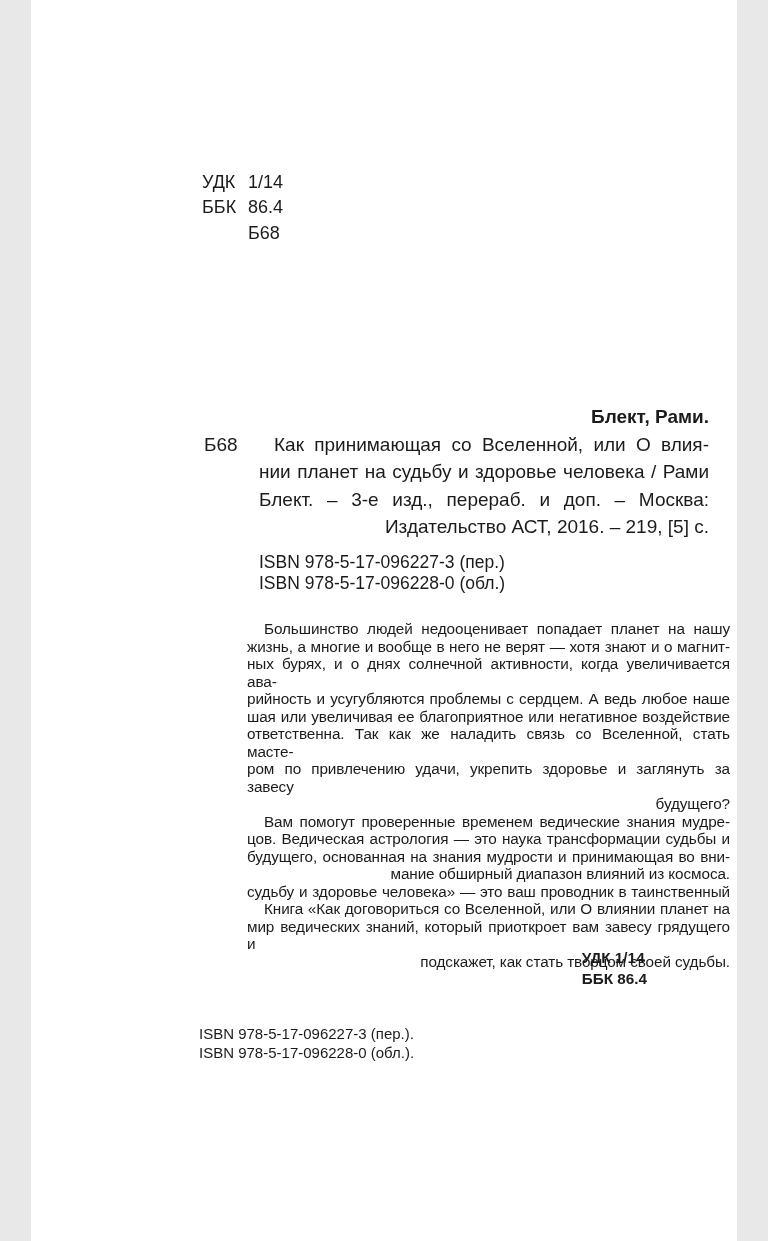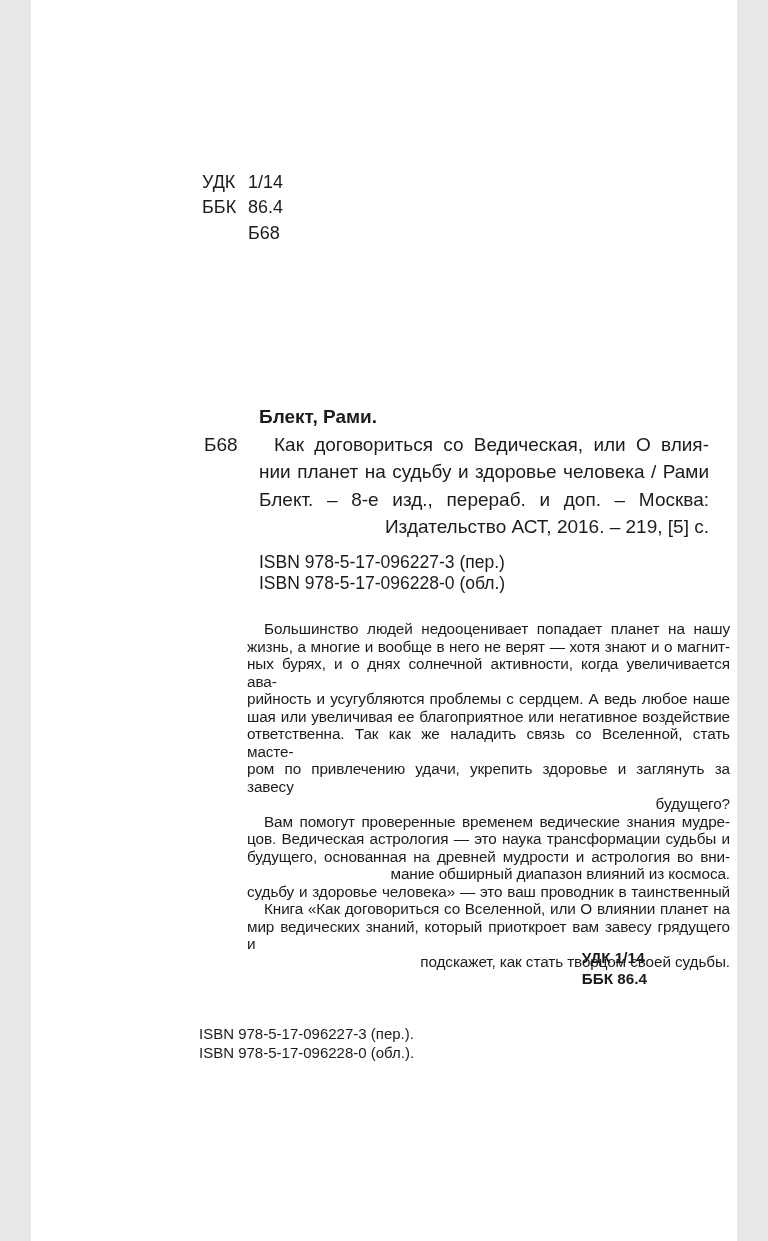--- a/index.html
+++ b/index.html
@@ -16,21 +16,21 @@
   section { position: absolute; }
 
   
   .top-codes { left: 171px; top: 170px; font-size: 18px; line-height: 25.4px; }
   .code-row { display: flex; }
   .code-lbl { display: inline-block; width: 46px; }
   .code-val { display: inline-block; }
 
   
   .bib { left: 173px; top: 403px; width: 505px; font-size: 19px; line-height: 27.5px; }
-  .bib-head { margin-left: 55px; font-weight: bold; }
+  .bib-head { margin-left: 55px; font-weight: bold; text-align: right; }
   .bib-body { position: relative; }
   .bib-code { position: absolute; left: 0; top: 0; }
   .bib-text { margin-left: 55px; }
 
   
   .jl { text-align: justify; text-align-last: justify; white-space: normal; }
   .ll { text-align: right; }
   .ind { padding-left: 15px; }
 
   
@@ -75,23 +75,23 @@
       <span class="code-lbl"></span>
       <span class="code-val">Б68</span>
     </div>
   </section>
 
   <section class="bib">
     <div class="bib-head">Блект, Рами.</div>
     <div class="bib-body">
       <span class="bib-code">Б68</span>
       <div class="bib-text">
-        <div class="jl ind">Как договориться со Ведическая, или О влия-</div>
+        <div class="jl ind">Как принимающая со Вселенной, или О влия-</div>
         <div class="jl">нии планет на судьбу и здоровье человека / Рами</div>
-        <div class="jl">Блект. – 8-е изд., перераб. и доп. – Москва:</div>
+        <div class="jl">Блект. – 3-е изд., перераб. и доп. – Москва:</div>
         <div class="ll">Издательство АСТ, 2016. – 219, [5] с.</div>
       </div>
     </div>
   </section>
 
   <section class="isbn-top">
     <div>ISBN 978-5-17-096227-3 (пер.)</div>
     <div>ISBN 978-5-17-096228-0 (обл.)</div>
   </section>
 
@@ -99,21 +99,21 @@
     <div class="jl ind">Большинство людей недооценивает попадает планет на нашу</div>
     <div class="jl">жизнь, а многие и вообще в него не верят — хотя знают и о магнит-</div>
     <div class="jl">ных бурях, и о днях солнечной активности, когда увеличивается ава-</div>
     <div class="jl">рийность и усугубляются проблемы с сердцем. А ведь любое наше</div>
     <div class="jl">шая или увеличивая ее благоприятное или негативное воздействие</div>
     <div class="jl">ответственна. Так как же наладить связь со Вселенной, стать масте-</div>
     <div class="jl">ром по привлечению удачи, укрепить здоровье и заглянуть за завесу</div>
     <div class="ll">будущего?</div>
     <div class="jl ind">Вам помогут проверенные временем ведические знания мудре-</div>
     <div class="jl">цов. Ведическая астрология — это наука трансформации судьбы и</div>
-    <div class="jl">будущего, основанная на древней мудрости и астрология во вни-</div>
+    <div class="jl">будущего, основанная на знания мудрости и принимающая во вни-</div>
     <div class="ll">мание обширный диапазон влияний из космоса.</div>
     <div class="jl">судьбу и здоровье человека» — это ваш проводник в таинственный</div>
     <div class="jl ind">Книга «Как договориться со Вселенной, или О влиянии планет на</div>
     <div class="jl">мир ведических знаний, который приоткроет вам завесу грядущего и</div>
     <div class="ll">подскажет, как стать творцом своей судьбы.</div>
   </section>
 
   <section class="codes-right">
     <div>УДК 1/14</div>
     <div>ББК 86.4</div>

